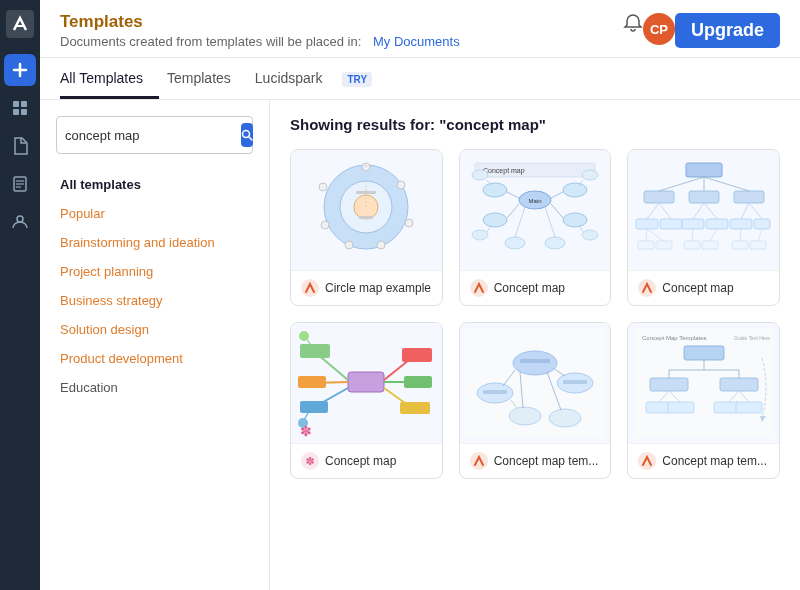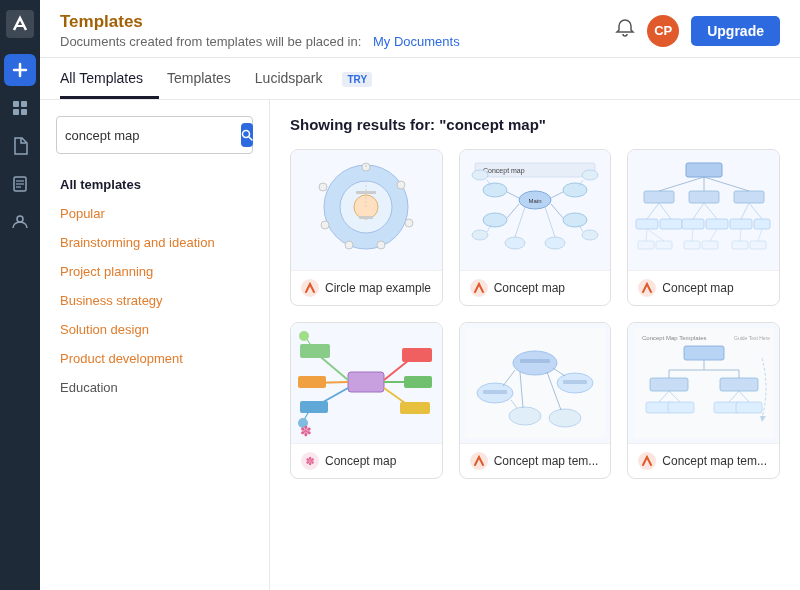--- a/index.html
+++ b/index.html
@@ -54,34 +54,34 @@
     .header-title {
       font-size: 17px; font-weight: 700; color: #a16207;
     }
     .header-subtitle {
       font-size: 13px; color: #666; margin-top: 2px;
     }
     .header-subtitle a {
       color: #2d6ae0; text-decoration: none; margin-left: 8px;
     }
     .header-right {
-      display: flex; align-items: center; gap: 12px;
+      display: flex; 
     }
     .bell-icon {
       font-size: 18px; color: #555; cursor: pointer;
     }
     .avatar {
       width: 32px; height: 32px; border-radius: 50%;
       background: #e05a2b; color: #fff;
       display: flex; align-items: center; justify-content: center;
       font-size: 13px; font-weight: 700;
     }
     .upgrade-btn {
       background: #2d6ae0; color: #fff; border: none;
-      padding: 7px 16px; border-radius: 5px; font-size: 14px; font-weight: 600;
+      padding: 7px 16px; border-radius: 5px; font-size: 18px; font-weight: 600;
       cursor: pointer;
     }
 
     
     .tab-bar {
       display: flex;
       align-items: center;
       padding: 0 20px;
       border-bottom: 1px solid #e8e8e8;
       flex-shrink: 0;

